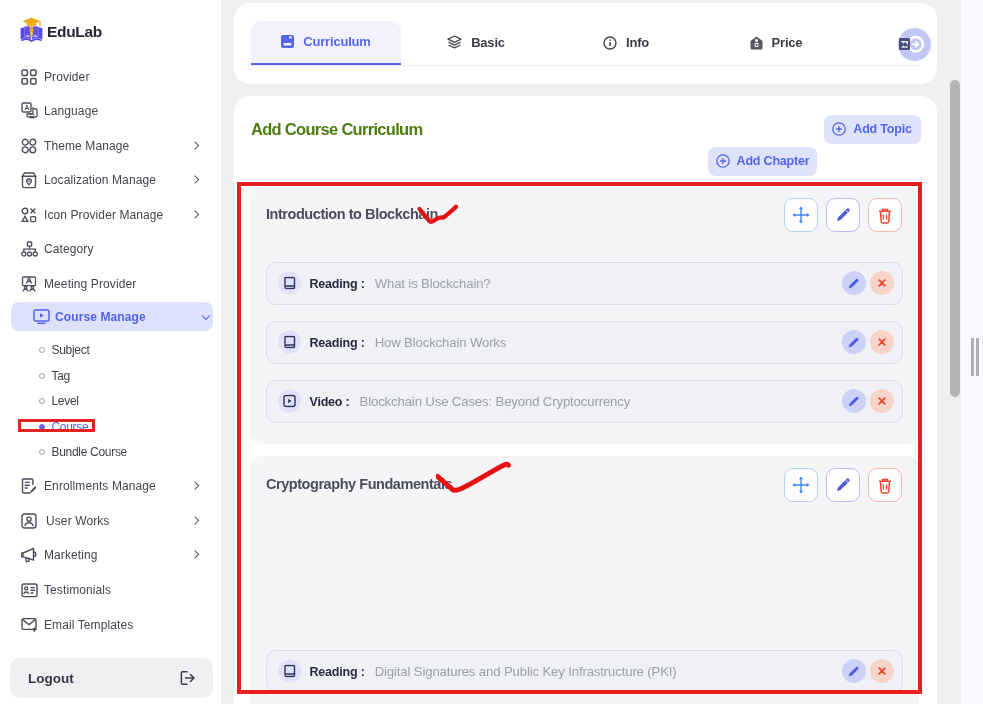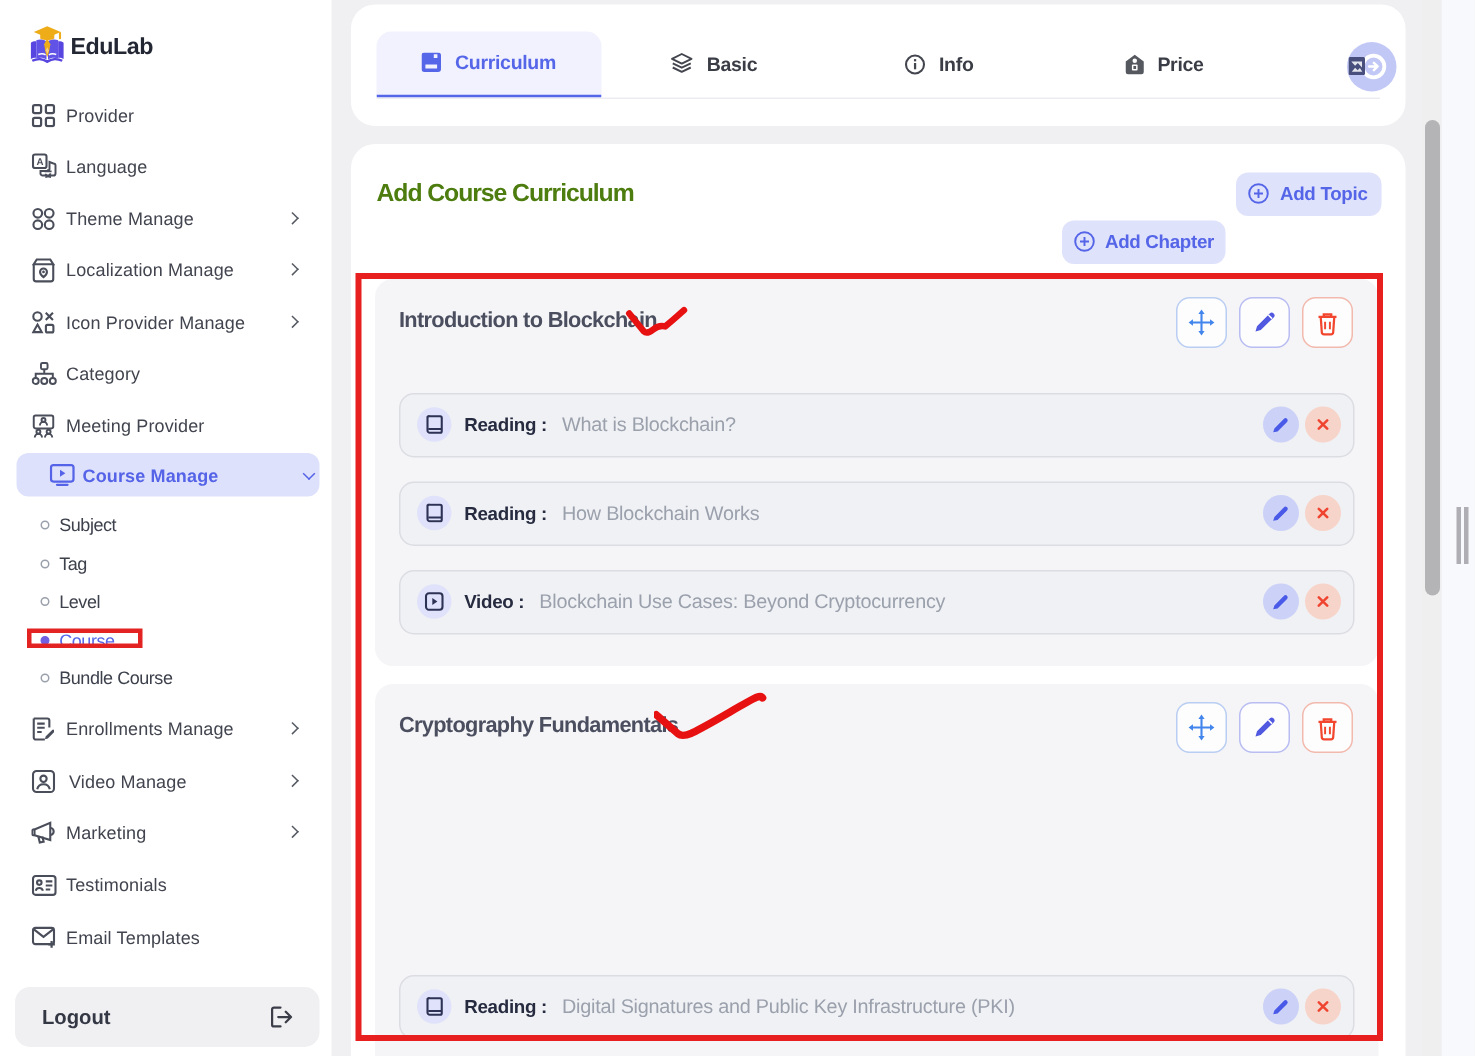--- a/index.html
+++ b/index.html
@@ -12,21 +12,21 @@
   #sbtrack { left:948px; top:0; width:13px; height:704px; background:#efefef; }
   #sbthumb { left:949.5px; top:80px; width:10px; height:317px; background:#b4b4b7; border-radius:5px; }
   .handlebar { width:3px; height:38px; background:#aeaeb4; top:338px; }
 
   
   #sidebar { left:0; top:0; width:221px; height:704px; background:#fff; }
   .mitem { position:absolute; left:0; width:221px; height:18px; display:flex; align-items:center; }
   .mitem svg { position:absolute; left:21px; }
   .mitem .t { position:absolute; left:44px; font-size:12px; letter-spacing:-.35px; color:#42454f; white-space:nowrap; letter-spacing:.1px; }
   .chev { position:absolute; left:192px; top:50%; width:6px; height:6px; border:solid #555962; border-width:1.6px 1.6px 0 0; transform:translateY(-58%) rotate(45deg); }
-  .subitem { position:absolute; left:0; width:221px; height:16px; }
+  .subitem { position:absolute; left:12px; width:221px; height:16px; }
   .subdot { position:absolute; left:27px; top:50%; margin-top:-3px; width:6px; height:6px; border-radius:50%; border:1.4px solid #9aa0ab; }
   .subitem .t { position:absolute; left:39.5px; top:50%; transform:translateY(-50%); font-size:12px; letter-spacing:-.3px; color:#3d414c; }
   #pill-course { left:11px; top:302px; width:202px; height:29px; background:#dee1fb; border-radius:8px; }
   #pill-course svg { left:22px; }
   #pill-course .t { color:#5463e7; font-weight:bold; }
   #pill-course .chev { border-color:#5463e7; transform:translateY(-70%) rotate(135deg); }
   .redbox-course { left:17.5px; top:419px; width:77px; height:13px; border:3px solid #e32222; }
   #logout { left:10px; top:658px; width:203px; height:40px; background:#f0f0f2; border-radius:10px; }
   #logout .t { position:absolute; left:18px; top:50%; transform:translateY(-50%); font-weight:bold; font-size:13.5px; color:#343845; }
   #logout svg { position:absolute; right:17px; top:50%; transform:translateY(-50%); }
@@ -209,21 +209,21 @@
       <span class="chev"></span>
     </div>
     <div class="mitem" style="top:511.5px">
       <svg width="16" height="16" viewBox="0 0 16 16">
         <g fill="none" stroke="#4a4e5a" stroke-width="1.4">
           <rect x="1" y="1" width="14" height="14" rx="2.4"></rect>
           <circle cx="8" cy="6.2" r="2.1"></circle>
           <path d="M3.8 13.2 a4.3 4.3 0 0 1 8.4 0"></path>
         </g>
       </svg>
-      <span class="t" style="left:46px">Video Manage</span>
+      <span class="t" style="left:46px">User Works</span>
       <span class="chev"></span>
     </div>
     <div class="mitem" style="top:546px">
       <svg width="17" height="16" viewBox="0 0 17 16">
         <g fill="none" stroke="#4a4e5a" stroke-width="1.4">
           <path d="M2 6 L12.5 1.5 V13 L2 9.8 z"></path>
           <path d="M2 6 H1.2 a.9.9 0 0 0-.9.9 v2 a.9.9 0 0 0 .9.9 H2 M12.5 5 a2.3 2.3 0 0 1 0 4.6 M4.5 10.4 l1 4.3 2.6-.6 -.9-3.4"></path>
         </g>
       </svg>
       <span class="t">Marketing</span>

